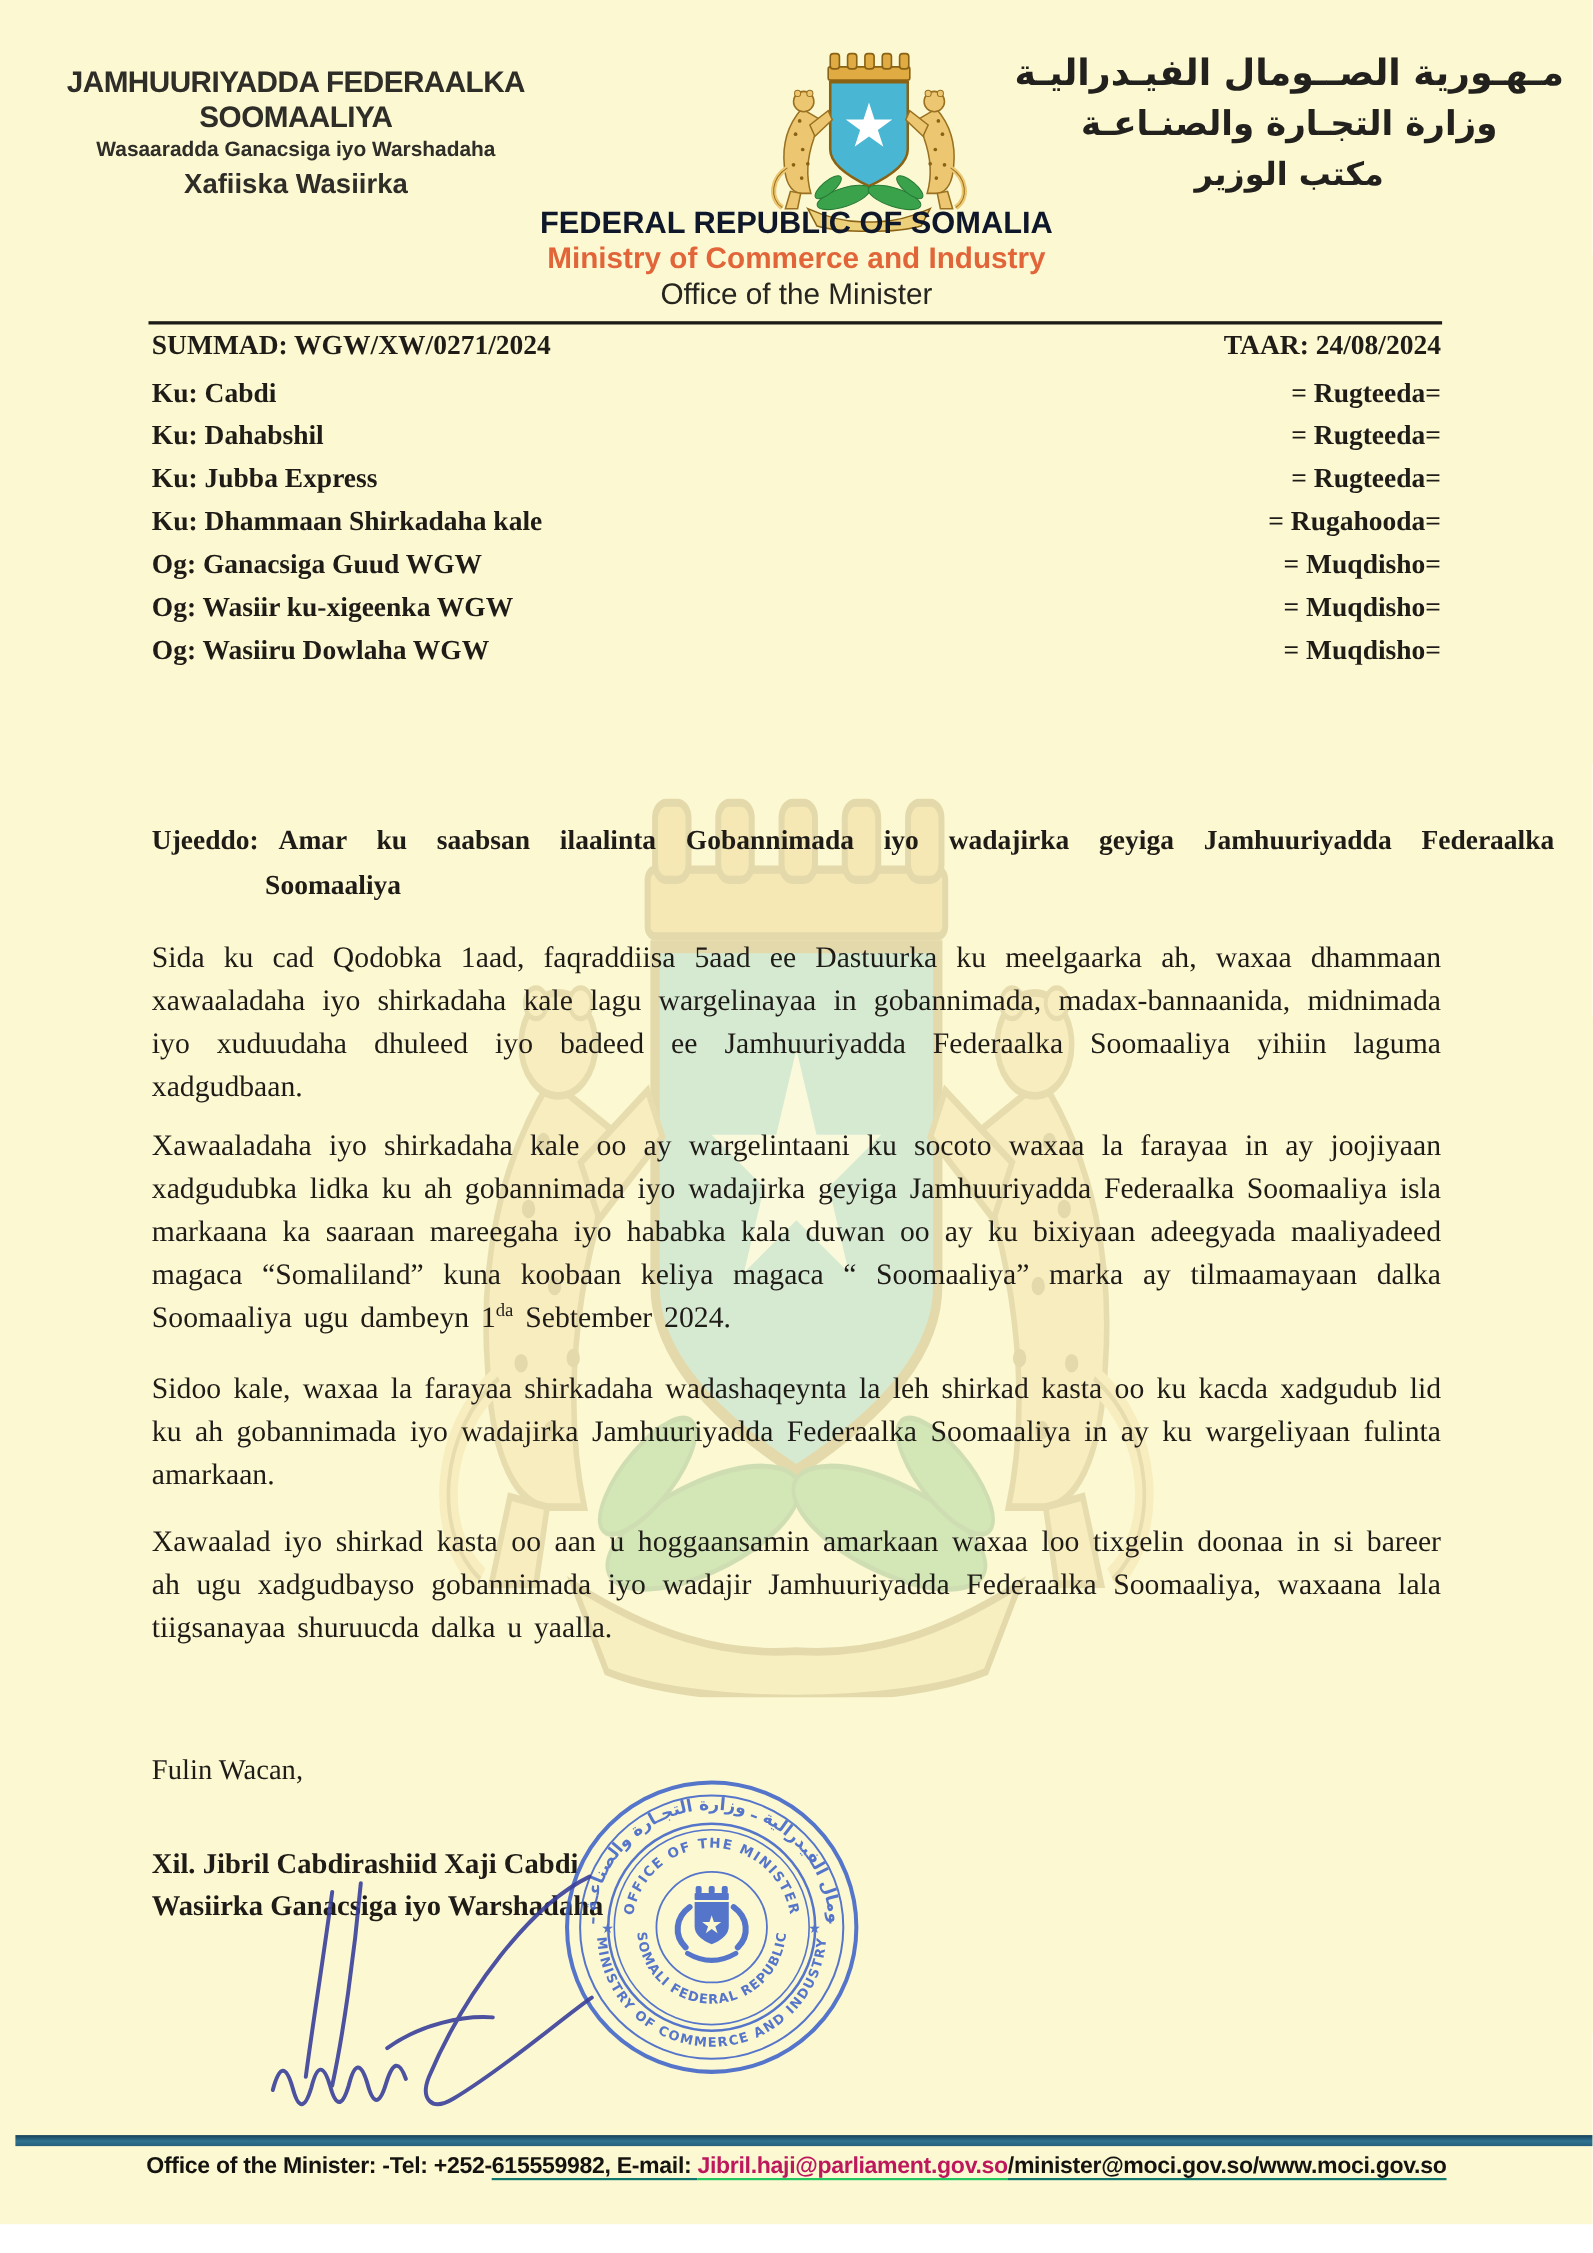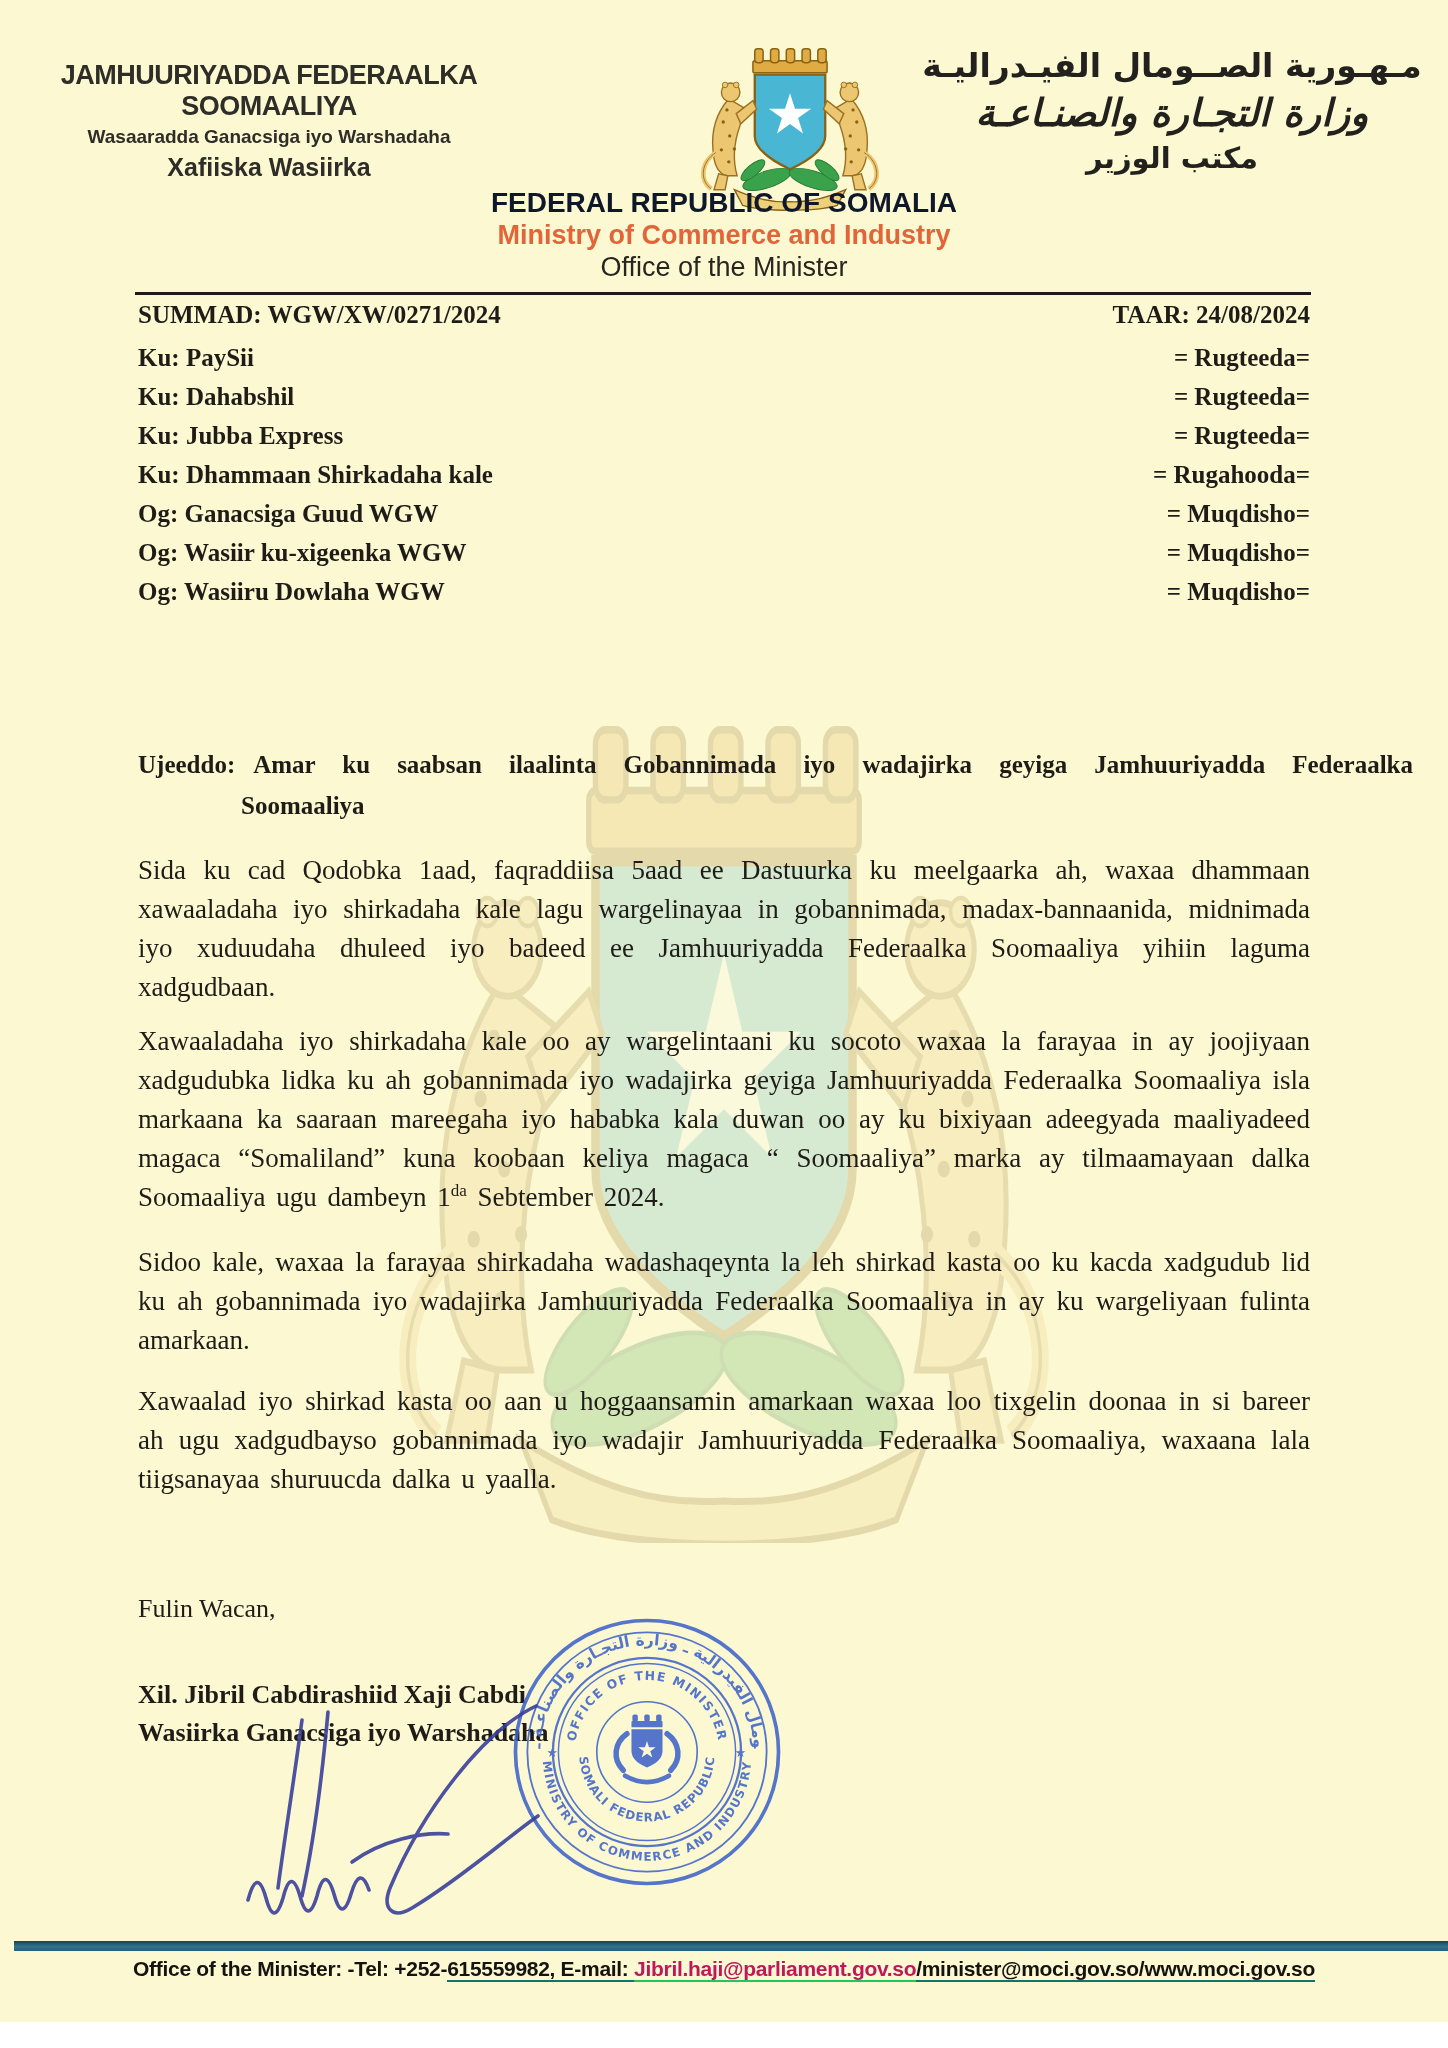--- a/index.html
+++ b/index.html
@@ -10,21 +10,21 @@
   
   .org-block{left:16px;top:60px;width:506px;text-align:center;z-index:2;
              font-family:"Liberation Sans","DejaVu Sans",sans-serif;font-weight:bold;color:#2e2d27;}
   .org-l1{font-size:27px;line-height:31px;letter-spacing:-0.5px;}
   .org-l2{font-size:19px;line-height:30px;}
   .org-l3{font-size:25px;line-height:30px;}
   .emblem{left:688px;top:30px;width:204px;height:184px;z-index:2;}
   .arabic-block{right:16px;top:42px;width:520px;text-align:center;direction:rtl;z-index:2;
                 font-family:"DejaVu Sans",sans-serif;font-weight:bold;color:#22211d;}
   .ar-l1{font-size:33px;line-height:48px;}
-  .ar-l2{font-size:38px;line-height:46px;font-style:italic;}
+  .ar-l2{font-size:31px;line-height:46px;}
   .ar-l3{font-size:29px;line-height:44px;}
   
   .title-block{left:0;top:186px;width:100%;text-align:center;z-index:2;
                font-family:"Liberation Sans","DejaVu Sans",sans-serif;}
   .title-1{font-size:28px;font-weight:bold;color:#0f172a;line-height:33px;}
   .title-2{font-size:27px;font-weight:bold;line-height:32px;}
   .title-3{font-size:27px;font-weight:normal;color:#27251f;line-height:32px;}
   .rule{left:135px;top:292px;width:1176px;border-top:3px solid #1d1b17;z-index:2;}
   
   .ref-row{left:138px;top:301px;width:1172px;display:flex;justify-content:space-between;z-index:2;
@@ -138,21 +138,21 @@
 
     <div class="abs rule"></div>
 
     <div class="abs ref-row">
       <span>SUMMAD: WGW/XW/0271/2024</span>
       <span>TAAR: 24/08/2024</span>
     </div>
 
     <div class="abs recipients">
       <div class="rec-row">
-        <span>Ku: PaySii</span>
+        <span>Ku: Cabdi</span>
         <span>= Rugteeda=</span>
       </div>
       <div class="rec-row">
         <span>Ku:  Dahabshil</span>
         <span>= Rugteeda=</span>
       </div>
       <div class="rec-row">
         <span>Ku: Jubba Express</span>
         <span>= Rugteeda=</span>
       </div>

